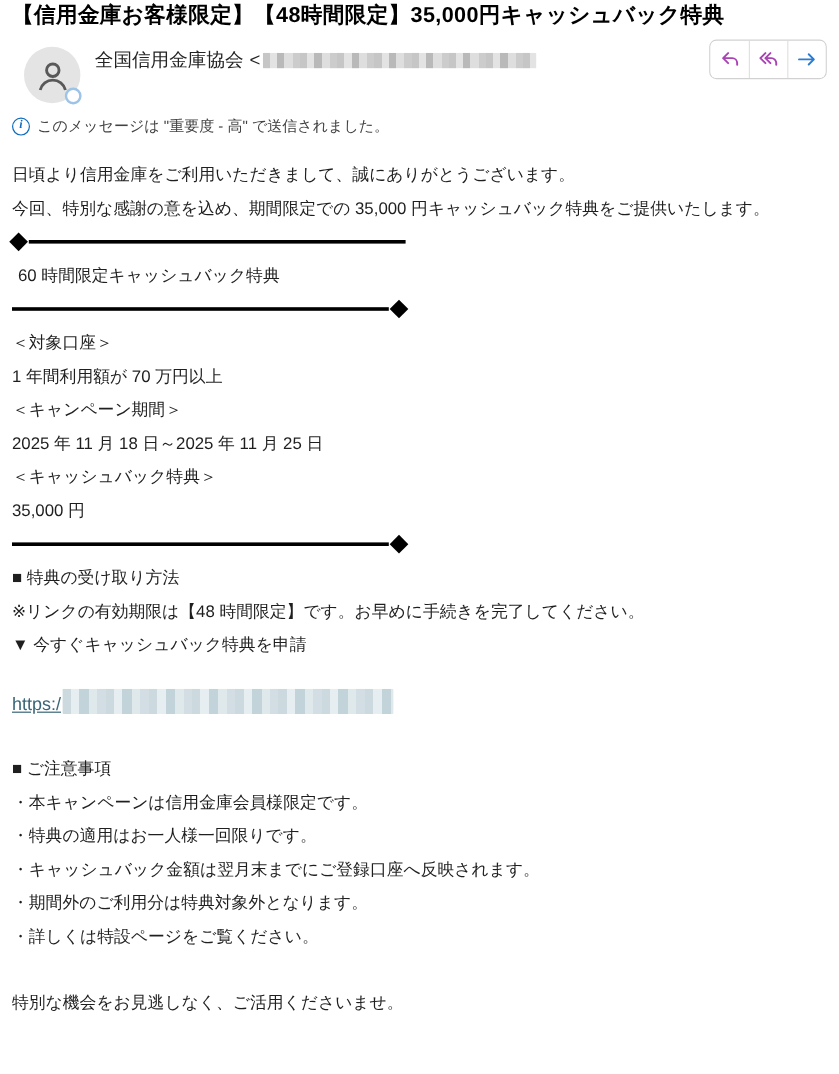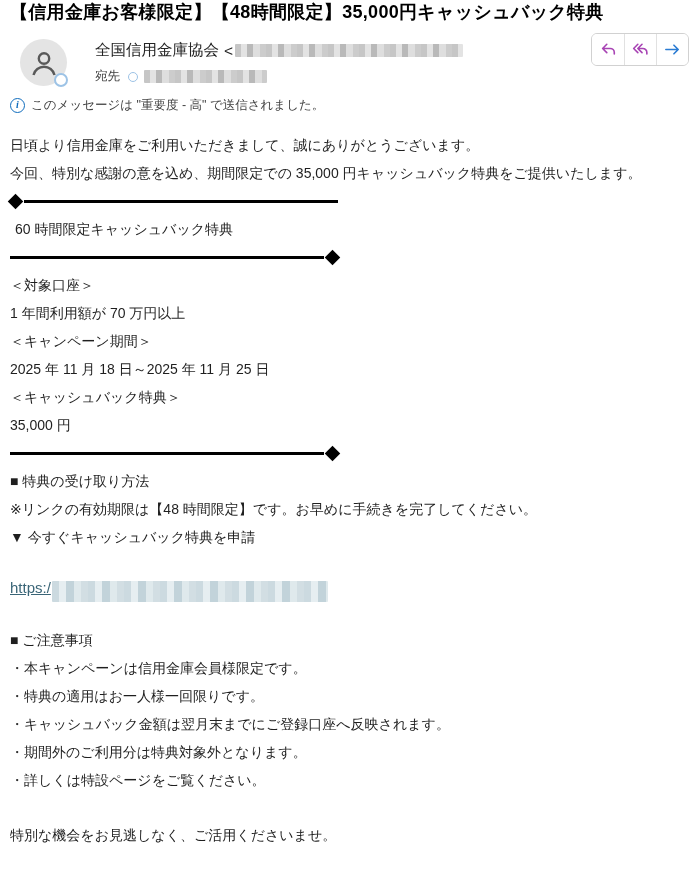--- a/index.html
+++ b/index.html
@@ -28,21 +28,21 @@
     width: 47px; height: 47px; margin-left: 10px;
     border-radius: 50%; background: #e4e4e4;
     cursor: pointer;
   }
   .avatar svg { position: absolute; left: 50%; top: 50%; transform: translate(-50%,-50%); }
   .presence {
     position: absolute; right: -1px; bottom: -1px;
     width: 14px; height: 14px; border-radius: 50%;
     background: #fff; border: 2px solid #9dc3e6;
   }
-  .sender-block { margin-left: 28px; padding-top: 1px; min-width: 0; }
+  .sender-block { margin-left: 12px; padding-top: 1px; min-width: 0; }
   .sender-line { font-size: 15.5px; color: #242424; display: flex; align-items: center; }
   .sender-name { cursor: pointer; }
   .addr-bracket { margin: 0 2px 0 5px; color: #242424; }
   .to-line { margin-top: 7px; font-size: 12.5px; color: #424242; display: flex; align-items: center; }
   .to-presence {
     display: inline-block; width: 10px; height: 10px; border-radius: 50%;
     border: 1.5px solid #9dc3e6; background: #fff; margin: 0 6px 0 8px; flex: none;
   }
 
   
@@ -89,21 +89,21 @@
   .indented { padding-left: 5px; }
 
   
   .sep { display: flex; align-items: center; width: 328px; height: 15px; margin: 7px 0 6px 0; }
   .sep .rule { flex: 1; height: 2.5px; background: #000; }
   .sep .diamond { flex: none; width: 11px; height: 11px; background: #000; transform: rotate(45deg); }
   .sep-left .diamond { margin-right: 3px; }
   .sep-right .diamond { margin-left: 3px; }
 
   
-  .link-line { margin-top: 23px !important; display: flex; align-items: flex-end; }
+  .link-line { margin-top: 23px !important; display: flex; align-items: flex-start; }
   a.mail-link { color: #3a6577; font-size: 15px; text-decoration: underline; cursor: pointer; }
 
   .mt-blank { margin-top: 24px !important; }
   .mt-close { margin-top: 27px !important; }
 </style>
 </head>
 <body>
 
 <div class="page">
 
@@ -116,25 +116,20 @@
         <path d="M4.5 27 a 10.8 10.8 0 0 1 21 0" fill="none" stroke="#595959" stroke-width="2.4"></path>
       </svg>
       <span class="presence"></span>
     </div>
 
     <div class="sender-block">
       <div class="sender-line">
         <span class="sender-name">全国信用金庫協会</span>
         <span class="addr-bracket">&lt;</span>
         <span class="blur px-gray blur-sender"></span>
-      </div>
-      <div class="to-line">
-        <span>宛先</span>
-        <span class="to-presence"></span>
-        <span class="blur px-gray blur-recipient"></span>
       </div>
     </div>
 
     <div class="toolbar">
       <button title="">
         <svg width="19" height="19" viewBox="0 0 20 20">
           <path d="M8.2 4.5 L3.8 8.9 L8.2 13.3 M3.8 8.9 h8 a4.3 4.3 0 0 1 4.3 4.3 v1.5" fill="none" stroke="#a844b4" stroke-width="1.7" stroke-linecap="round" stroke-linejoin="round"></path>
         </svg>
       </button>
       <button title="">

